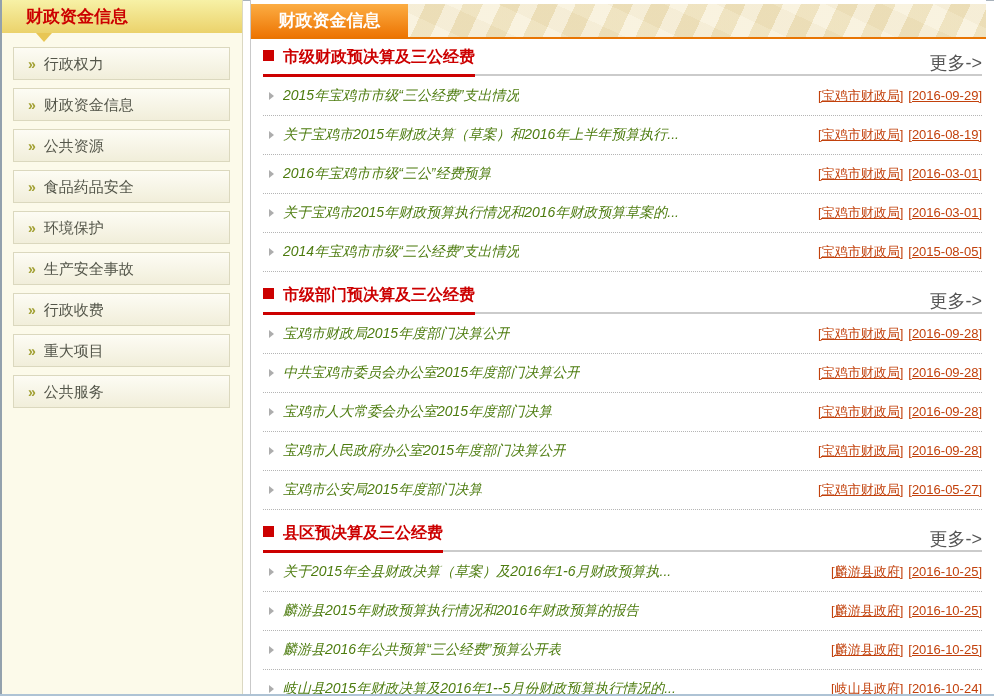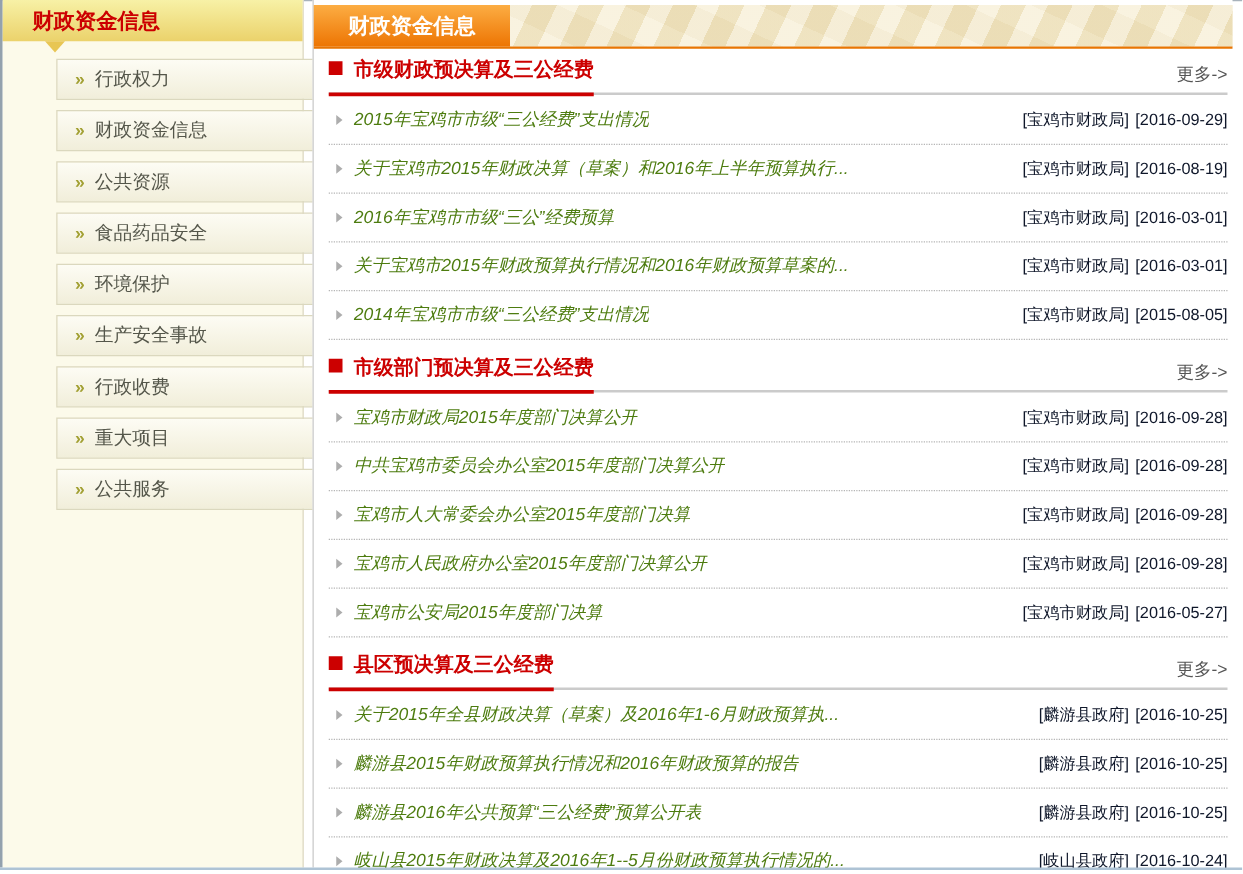--- a/index.html
+++ b/index.html
@@ -14,21 +14,21 @@
 
   
   .sidebar { position:absolute; left:2px; top:0; width:241px; height:694px;
              background:#fcfaea; border-right:1px solid #dbd8c2; }
   .side-header { height:33px; background:linear-gradient(#f7f1a6,#ebd26b); }
   .side-header-title { color:#cc0000; font-size:17px; font-weight:bold; line-height:33px;
                        padding-left:24px; display:block; }
   .side-tri { position:absolute; left:34px; top:33px; width:0; height:0;
               border-left:8px solid transparent; border-right:8px solid transparent;
               border-top:9px solid #e8c654; }
-  .side-menu { padding:14px 0 0 11px;margin-left:32px; }
+  .side-menu { padding:14px 0 0 11px; }
   .side-item { width:217px; height:33px; line-height:31px; margin-bottom:8px;
                background:linear-gradient(#fdfcf4,#f1eeda); border:1px solid #dbd8be;
                color:#54564a; font-size:15px; cursor:pointer; white-space:nowrap; }
   .side-item .arrow { color:#a2a033; font-weight:bold; font-size:14px; margin:0 8px 0 14px; }
 
   
   .main { position:absolute; left:250px; top:0; width:736px; height:694px;
           border-left:1px solid #c9c9c9; background:#ffffff; }
   .main-header { margin-top:4px; height:35px; display:flex; border-bottom:2px solid #e87503; }
   .tab { width:157px; background:linear-gradient(#fcad43,#ed7503); color:#ffffff;
@@ -38,33 +38,33 @@
         repeating-linear-gradient(115deg, rgba(255,255,255,0.35) 0 16px, rgba(224,206,160,0.30) 16px 34px),
         repeating-linear-gradient(25deg, rgba(255,251,235,0.25) 0 22px, rgba(230,214,172,0.20) 22px 46px); }
 
   .main-body { padding:8px 4px 0 12px; }
   .section { margin-top:13px; }
   .section:first-child { margin-top:0; }
   .sec-head { position:relative; height:22px; }
   .title-wrap { display:inline-block; white-space:nowrap; }
   .bullet { display:inline-block; width:11px; height:11px; background:#cc0000; margin-right:9px; }
   .sec-title { font-size:16px; font-weight:bold; color:#cc0000; vertical-align:top; line-height:20px; }
-  .more { position:absolute; right:0; top:4px; font-size:14px; color:#555555;
+  .more { position:absolute; right:0; top:4px; font-size:18px; color:#555555;
           text-decoration:none; cursor:pointer; }
   .sec-rule { position:relative; height:3px; margin-top:5px; }
   .sec-rule .gray { position:absolute; left:0; right:0; top:0; height:2px; background:#cbcbcb; }
   .sec-rule .red  { position:absolute; left:0; top:0; height:3px; background:#cc0000; width:212px; }
 
   .row { height:39px; border-bottom:1px dotted #b5b5b5; display:flex; align-items:center; }
   .row-arrow { width:0; height:0; border-left:5px solid #adadad;
                border-top:4px solid transparent; border-bottom:4px solid transparent;
                margin:0 9px 0 6px; flex:0 0 auto; }
   .row-title { font-size:14px; color:#4d7c0f; cursor:pointer; white-space:nowrap;
                overflow:hidden; text-overflow:ellipsis;font-style:italic; }
-  .row-meta { margin-left:auto; font-size:13px; color:#0f172a; white-space:nowrap; padding-left:10px; }
+  .row-meta { margin-left:auto; font-size:13px; color:#c2410c; white-space:nowrap; padding-left:10px;text-decoration:underline; }
   .row-meta .src { margin-right:5px; }
 </style>
 </head>
 <body>
 
 <div class="page">
   <div class="edge-top"></div>
 
   <div class="sidebar">
     <div class="side-header">

